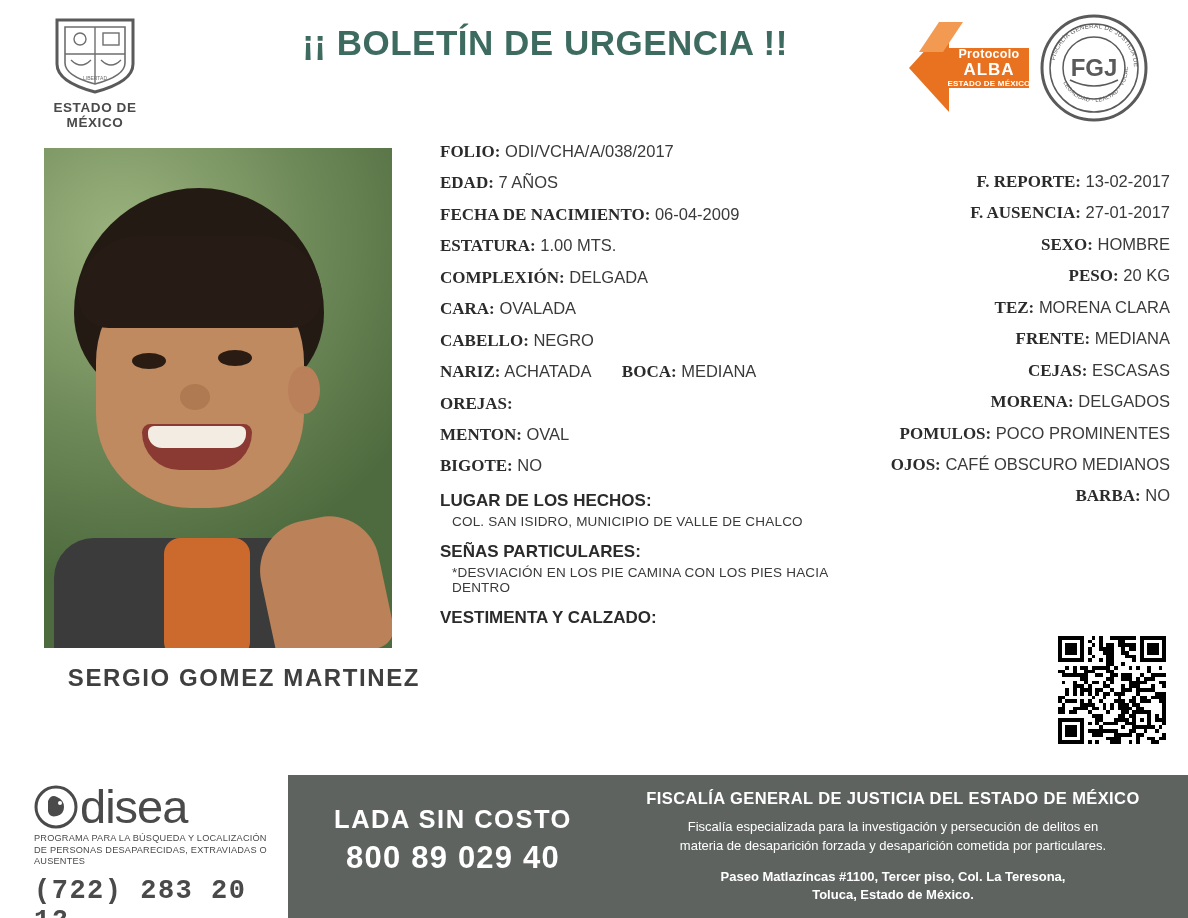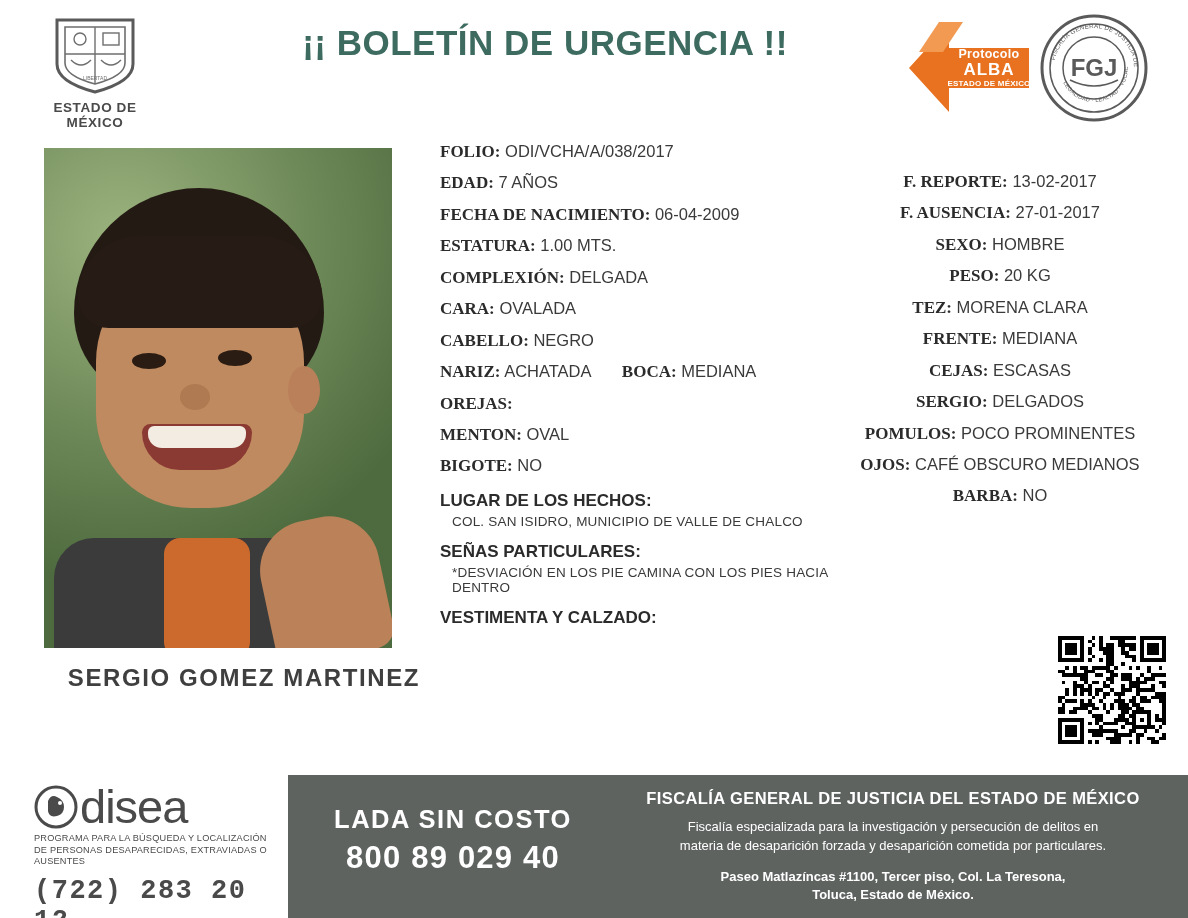--- a/index.html
+++ b/index.html
@@ -249,21 +249,21 @@
   .frow .lbl {
     font-weight: bold;
     color: #2b2b2b;
     font-size: 17px;
     font-family: Liberation Serif, serif;
   }
   .frow .val {
     font-weight: normal;
     color: #3a3a3a;
   }
-  .frow.right-row { text-align: center; }
+  .frow.right-row { text-align: right; }
   .col-right .frow { padding-left: 0; }
 
   .frow.inline-two .sep { display:inline-block; width: 22px; }
 
   .block-label {
     margin-top: 13px;
     font-size: 17px;
     font-weight: bold;
     color: #2b2b2b;
     font-family: "Liberation Sans", sans-serif;
@@ -559,21 +559,21 @@
       </div>
       <div class="frow right-row">
         <span class="lbl">FRENTE:</span>
         <span class="val">MEDIANA</span>
       </div>
       <div class="frow right-row">
         <span class="lbl">CEJAS:</span>
         <span class="val">ESCASAS</span>
       </div>
       <div class="frow right-row">
-        <span class="lbl">SERGIO:</span>
+        <span class="lbl">MORENA:</span>
         <span class="val">DELGADOS</span>
       </div>
       <div class="frow right-row">
         <span class="lbl">POMULOS:</span>
         <span class="val">POCO PROMINENTES</span>
       </div>
       <div class="frow right-row">
         <span class="lbl">OJOS:</span>
         <span class="val">CAFÉ OBSCURO MEDIANOS</span>
       </div>

